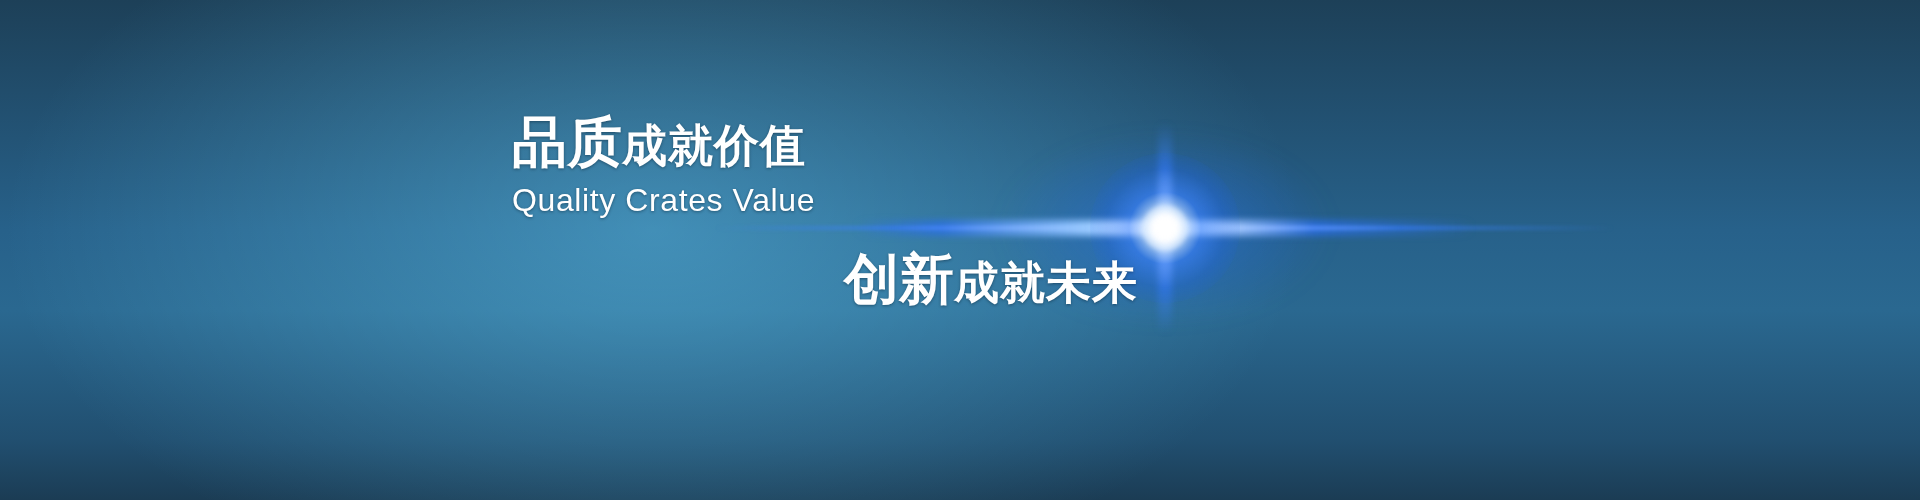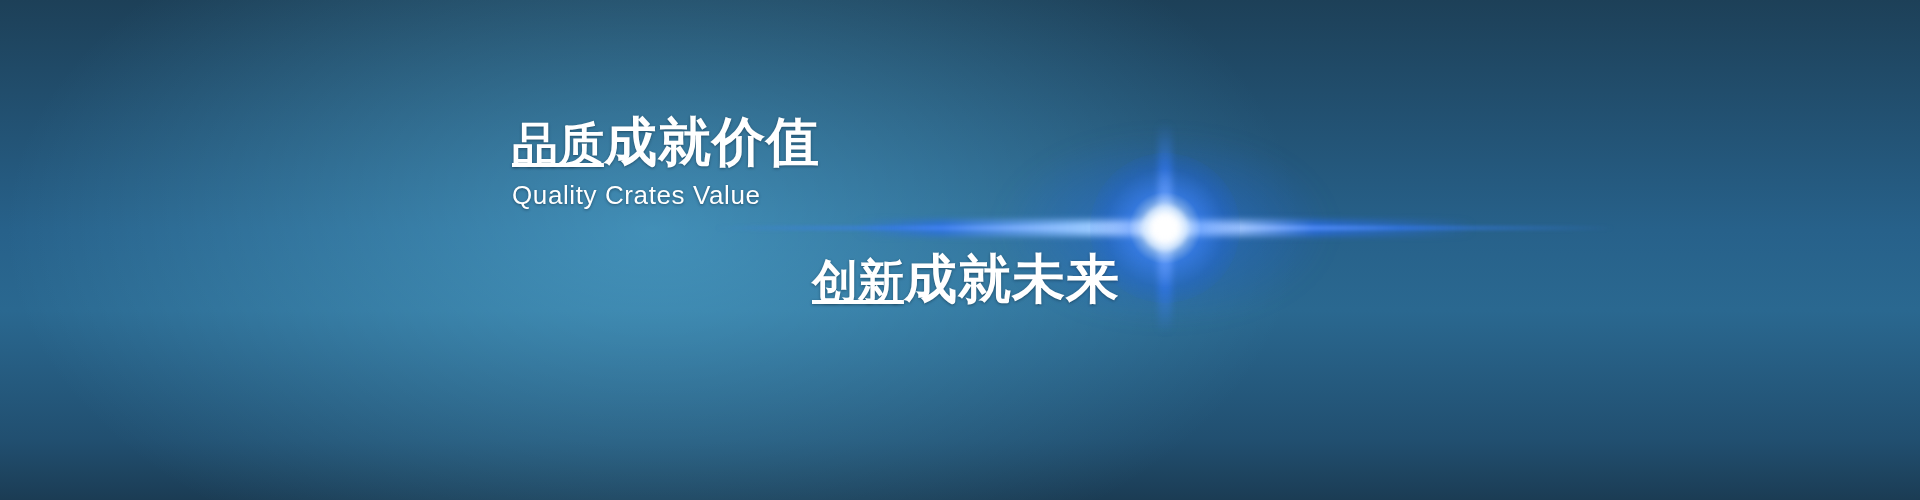--- a/index.html
+++ b/index.html
@@ -83,31 +83,31 @@
 
   
   .tgroup{position:absolute;}
   .tline{
     white-space:nowrap;
     color:#ffffff;
     line-height:1;
     text-shadow:0 1px 3px rgba(6,26,42,.45);
   }
   .zh{font-size:49px;letter-spacing:1px;}
-  .zh .lead{font-weight:bold;font-size:46px;letter-spacing:0;text-decoration:underline;}
-  .zh .tail{font-weight:bold;font-size:53px;}
+  .zh .lead{font-weight:bold;font-size:55px;letter-spacing:0;}
+  .zh .tail{font-weight:bold;font-size:45px;}
   .en{
-    font-size:26px;
+    font-size:32px;
     letter-spacing:.6px;
     margin-top:14px;
     font-weight:normal;
   }
 
   #txt1{left:512px;top:115px;}
-  #txt2{left:812px;top:252px;}
+  #txt2{left:844px;top:252px;}
 </style>
 </head>
 <body>
 
 <div id="banner">
 
   <div id="poly">
     <svg viewBox="0 0 760 500" xmlns="http://www.w3.org/2000/svg">
       <defs>
         <pattern id="dots1" width="7" height="7" patternUnits="userSpaceOnUse">

